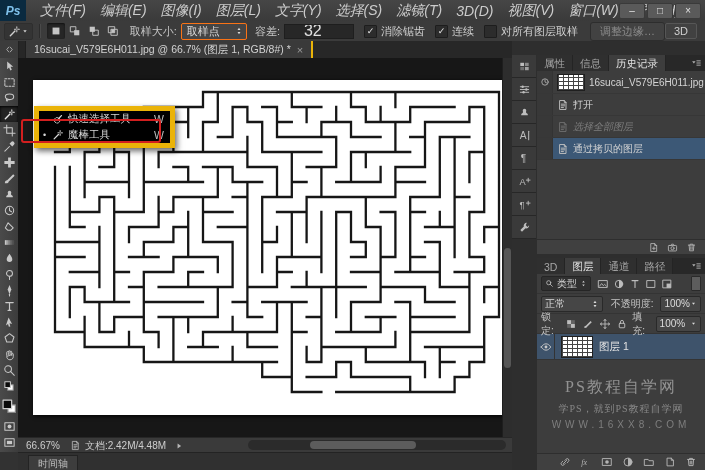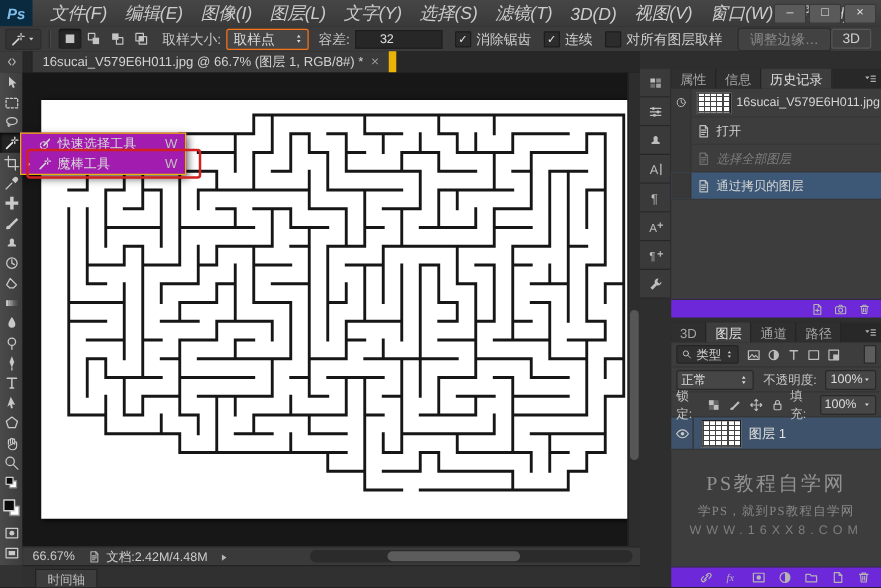--- a/index.html
+++ b/index.html
@@ -21,70 +21,70 @@
   .optionsbar{position:absolute;left:0;top:21px;width:705px;height:20px;background:#3b3b3b;
               border-bottom:1px solid #262626;display:flex;align-items:center;font-size:11px;}
   .toolbtn{display:flex;align-items:center;margin-left:4px;padding:1px 3px;border:1px solid #2e2e2e;border-radius:2px;background:#343434;}
   .vsep{width:1px;height:14px;background:#2c2c2c;border-right:1px solid #4a4a4a;margin:0 6px;}
   #mode-buttons{display:flex;gap:1px;}
   .modebtn{width:18px;height:16px;display:flex;align-items:center;justify-content:center;color:#c4c4c4;border-radius:2px;}
   .modebtn.active{background:#262626;box-shadow:inset 0 1px 2px #111;}
   .olabel{color:#c6c6c6;margin:0 4px 0 8px;white-space:nowrap;}
   .oselect{display:flex;align-items:center;justify-content:space-between;width:80px;height:15px;background:#454545;
            border:1px solid #f97316;border-radius:2px;padding:0 3px 0 5px;color:#dadada;}
-  .oinput{width:30px;height:13px;background:#272727;border:1px solid #1e1e1e;color:#e0e0e0;font-size:10px;
+  .oinput{width:30px;height:13px;background:#272727;border:1px solid #1e1e1e;color:#e0e0e0;font-size:16px;
           font-family:inherit;padding:0 19px;}
   .cbwrap{display:flex;align-items:center;margin-left:10px;gap:4px;white-space:nowrap;}
   .cbbox{width:11px;height:11px;background:#2c2c2c;border:1px solid #1d1d1d;color:#e8e8e8;font-size:9px;
          line-height:10px;text-align:center;border-radius:1px;}
   .refinebtn{margin-left:12px;padding:1px 9px;border:1px solid #2d2d2d;border-radius:3px;background:#424242;
              color:#8b8b8b;white-space:nowrap;}
   .wsbtn{margin-left:auto;margin-right:8px;padding:1px 8px;border:1px solid #565656;border-radius:2px;
          background:#414141;color:#cfcfcf;}
   
   .tabbar{position:absolute;left:0;top:41px;width:512px;height:17px;background:#272727;display:flex;align-items:stretch;}
   .tb-collapse{width:18px;background:#3c3c3c;border-right:1px solid #222;display:flex;align-items:center;justify-content:center;color:#b5b5b5;}
-  .doctab{margin-left:6px;display:flex;align-items:center;gap:6px;background:#3a3a3a;border-right:6px solid #eab308;
+  .doctab{margin-left:6px;display:flex;align-items:center;gap:6px;background:#3a3a3a;border-right:2px solid #eab308;
           border-left:1px solid #1f1f1f;padding:0 8px;font-size:10.5px;color:#d2d2d2;white-space:nowrap;}
   .tabclose{color:#9a9a9a;font-size:11px;}
   
   .toolbar{position:absolute;left:0;top:58px;width:18px;height:394px;background:linear-gradient(90deg,#4a4a4a,#3c3c3c);
            border-right:1px solid #262626;display:flex;flex-direction:column;align-items:center;}
   .tool{width:18px;height:16px;display:flex;align-items:center;justify-content:center;color:#c9c9c9;}
   .tool.selected{background:#242424;box-shadow:inset 0 1px 3px #000;color:#e8e8e8;}
   .tool[data-name="foreground-background-swatches"]{height:24px;}
   
   .docarea{position:absolute;left:18px;top:58px;width:494px;height:379px;background:#171717;}
   .canvas{position:absolute;left:15px;top:22px;width:470px;height:335px;background:#ffffff;box-shadow:1px 1px 4px #000;}
   .canvas svg{position:absolute;left:0;top:0;}
   .vscroll{position:absolute;right:0;top:0;width:9px;height:379px;background:#2d2d2d;border-left:1px solid #1e1e1e;}
   .vthumb{position:absolute;left:1px;right:1px;top:190px;height:120px;background:#565656;border-radius:4px;}
   
-  .flyout{position:absolute;left:16px;top:106px;width:131px;background:#a21caf;border:1px solid #eab308;
+  .flyout{position:absolute;left:34px;top:106px;width:131px;background:#000000;border:5px solid #eab308;
           box-shadow:2px 3px 6px rgba(0,0,0,.6);z-index:5;}
   .frow{height:16px;display:flex;align-items:center;padding:0 6px 0 2px;gap:4px;font-size:10.5px;color:#d8d8d8;}
   .fbullet{width:7px;text-align:center;font-size:9px;}
   .flabel{flex:1;white-space:nowrap;}
   .fkey{color:#c0c0c0;}
   .annotation{position:absolute;left:21px;top:119px;width:136px;height:20px;border:2px solid #d21f1f;border-radius:3px;z-index:6;}
   
   .rightdock{position:absolute;left:512px;top:41px;width:193px;height:429px;background:#2e2e2e;}
   .strip{position:absolute;left:0;top:14px;width:24px;}
   .sicon{width:24px;height:22px;display:flex;align-items:center;justify-content:center;color:#bdbdbd;
          border-bottom:1px solid #272727;background:#3a3a3a;}
   .panels{position:absolute;left:25px;top:14px;width:168px;bottom:0;}
   .pgroup{position:absolute;left:0;width:168px;}
   .pgroup.historyg{top:0;height:199px;}
   .pgroup.layersg{top:203px;bottom:0;}
   .ptabs{height:16px;background:#282828;display:flex;align-items:stretch;font-size:10.5px;}
   .ptab{padding:1px 7px 0;color:#a6a6a6;background:#2f2f2f;border-right:1px solid #242424;display:flex;align-items:center;}
   .ptab.active{background:#3d3d3d;color:#e0e0e0;}
   .pmenu{margin-left:auto;display:flex;align-items:center;padding:0 3px;color:#b0b0b0;}
   .pbody{position:absolute;left:0;right:0;top:16px;bottom:14px;background:#3d3d3d;overflow:hidden;}
-  .pfoot{position:absolute;left:0;right:0;bottom:0;height:14px;background:#6d28d9;border-top:1px solid #2e2e2e;
+  .pfoot{position:absolute;left:0;right:0;bottom:0;height:14px;background:#404040;border-top:1px solid #2e2e2e;
          display:flex;align-items:center;justify-content:flex-end;gap:8px;padding-right:8px;color:#b4b4b4;}
   
   .hrow{display:flex;align-items:center;height:21px;border-bottom:1px solid #373737;font-size:10.5px;color:#d5d5d5;}
   .hrow.snap{height:22px;}
   .hsrc{width:15px;align-self:stretch;border-right:1px solid #333;background:#383838;display:flex;align-items:center;justify-content:center;color:#bbb;}
   .hicon{margin:0 4px;color:#c0c0c0;display:flex;}
   .hlabel{white-space:nowrap;overflow:hidden;font-size:10px;}
   .hrow.sel{background:#3c5876;}
   .hrow.dis .hlabel{font-style:italic;color:#7d7d7d;}
   .hrow.dis .hicon{color:#6f6f6f;}

